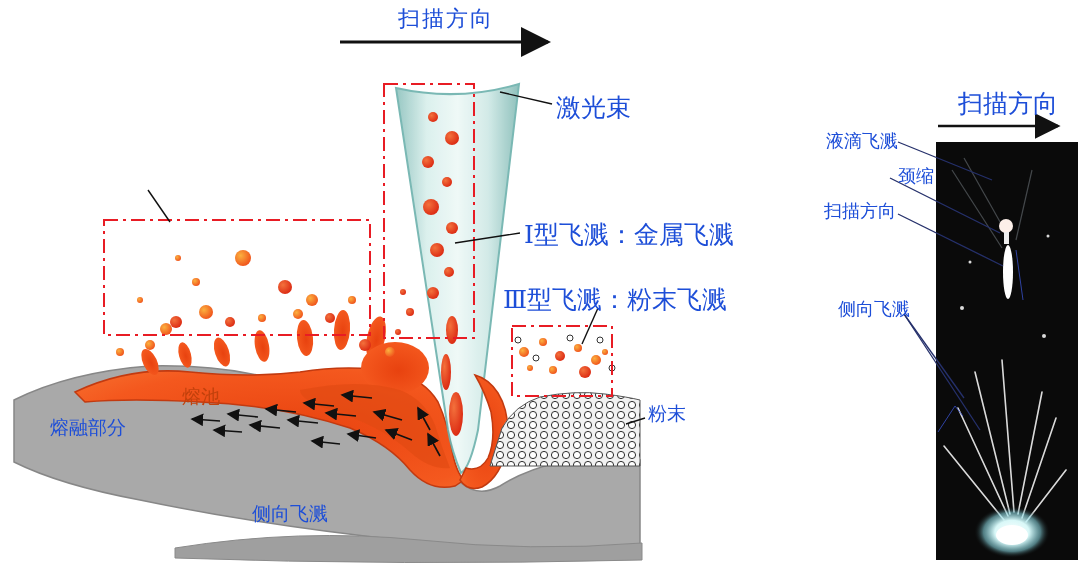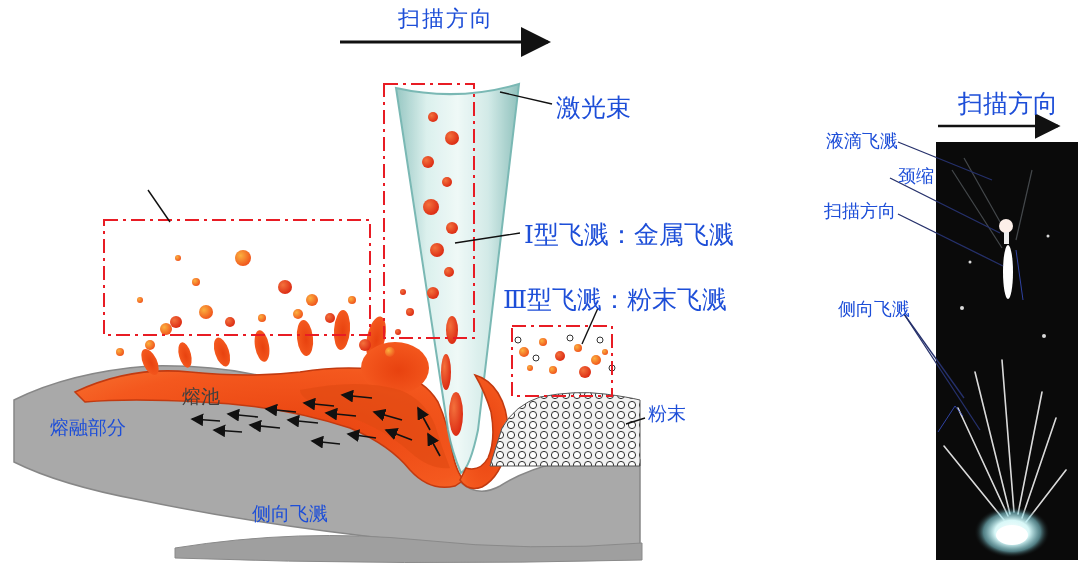--- a/index.html
+++ b/index.html
@@ -234,21 +234,21 @@
     <line x1="898" y1="214" x2="1003" y2="266"></line>
     <line x1="904" y1="314" x2="964" y2="398"></line>
     <line x1="904" y1="314" x2="980" y2="430"></line>
   </g>
 </svg>
 
 <div class="lbl f22" style="left:398px;top:6px;">扫描方向</div>
 <div class="lbl f20" style="left:556px;top:94px;">激光束</div>
 <div class="lbl f20" style="left:503px;top:286px;">Ⅲ型飞溅：粉末飞溅</div>
 <div class="lbl f20" style="left:524px;top:221px;">Ⅰ型飞溅：金属飞溅</div>
-<div class="lbl f19" style="left:182px;top:386px;color:#404040;font-family:Liberation Serif, serif;">熔池</div>
+<div class="lbl f19" style="left:182px;top:386px;color:#c2410c;font-family:Liberation Serif, serif;">熔池</div>
 <div class="lbl f19" style="left:50px;top:419px;font-family:Liberation Mono, monospace;">熔融部分</div>
 <div class="lbl f19" style="left:648px;top:405px;font-family:Liberation Mono, monospace;">粉末</div>
 <div class="lbl f19" style="left:252px;top:503px;">侧向飞溅</div>
 
 <div class="lbl f20" style="left:958px;top:90px;">扫描方向</div>
 <div class="lbl f18" style="left:826px;top:131px;text-align:right;">液滴飞溅</div>
 <div class="lbl f18" style="left:898px;top:166px;">颈缩</div>
 <div class="lbl f18" style="left:824px;top:201px;">扫描方向</div>
 <div class="lbl f18" style="left:838px;top:299px;text-align:right;">侧向飞溅</div>
 

